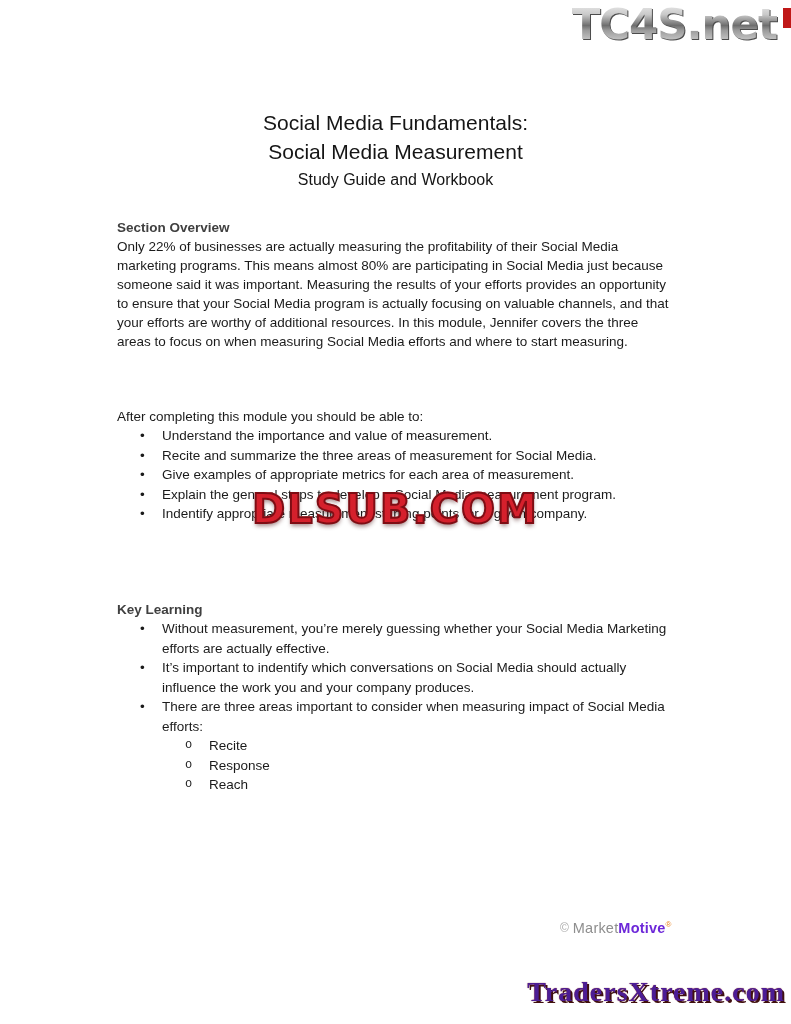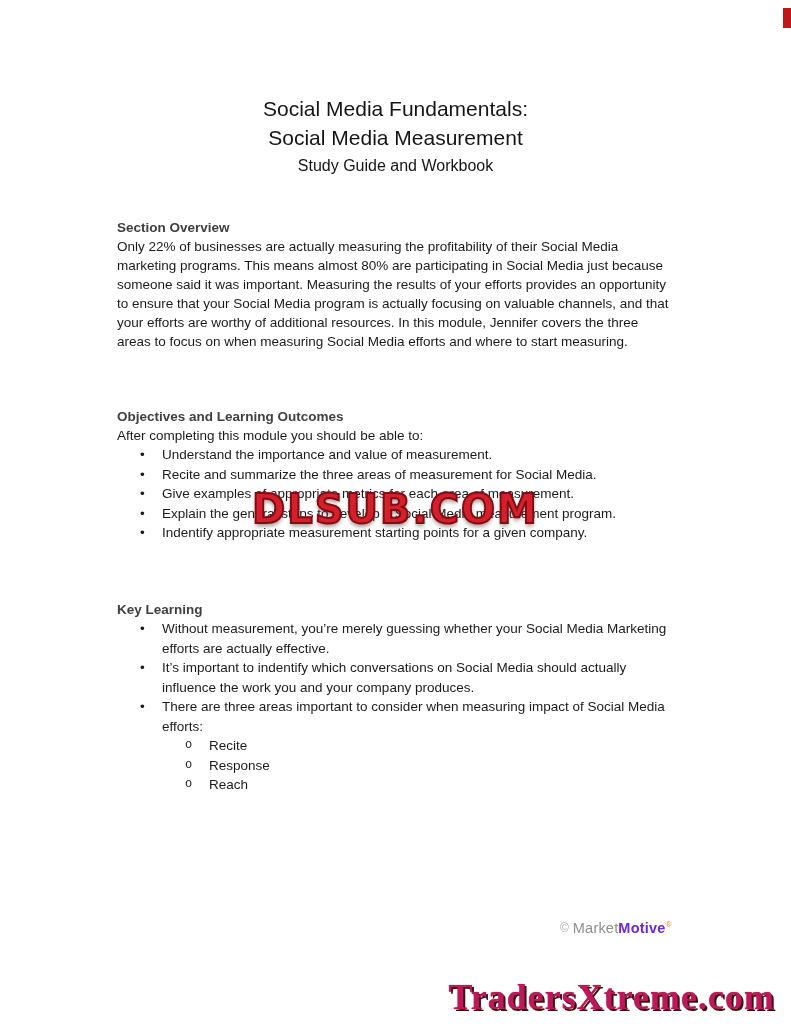--- a/index.html
+++ b/index.html
@@ -21,21 +21,21 @@
     background: linear-gradient(180deg,#f5f5f5 0%,#c9c9c9 30%,#6e6e6e 52%,#9b9b9b 62%,#e9e9e9 100%);
     -webkit-background-clip: text; background-clip: text; color: transparent;
     filter: drop-shadow(1px 1px 0px #4c4c4c);
   }
   .corner-red {
     position: absolute; top: 8px; right: 0;
     width: 8px; height: 20px; background: #c01818;
   }
 
   
-  .title-block { position: absolute; top: 94px; left: 0; width: 100%; text-align: center; }
+  .title-block { position: absolute; top: 108px; left: 0; width: 100%; text-align: center; }
   .title-line { font-size: 21px; line-height: 29px; color: #151515; }
   .subtitle-line { font-size: 16px; line-height: 22px; margin-top: 3px; color: #151515; }
 
   
   .doc-block { position: absolute; left: 117px; width: 557px; font-size: 13.5px; line-height: 19px; }
   .doc-heading { font-weight: bold; color: #404040; }
   .doc-paragraph { color: #1b1b1b; }
 
   .bullet-row { display: flex; align-items: flex-start; }
   .bullet-row .marker {
@@ -67,49 +67,49 @@
 
   
   .marketmotive { position: absolute; top: 920px; left: 560px; font-size: 14.5px; white-space: nowrap; }
   .mm-copy { color: #a9a9a9; font-size: 12px; vertical-align: 1px; margin-right: 4px; }
   .mm-market { color: #8e8e8e; letter-spacing: 0.2px; }
   .mm-motive { color: #6d28d9; font-weight: bold; letter-spacing: 0.2px; }
   .mm-reg { color: #e8821e; font-size: 8px; vertical-align: 6px; }
 
   
   .traders-watermark {
-    position: absolute; top: 976px; right: 16px;
+    position: absolute; top: 976px; right: 6px;
     font-family: "Liberation Serif", serif;
-    font-weight: bold; font-size: 36px; letter-spacing: 1px;
-    color: #be185d;
+    font-weight: bold; font-size: 28px; letter-spacing: 1px;
+    color: #4c1d95;
     text-shadow: 2px 2px 0 #40100f, 0 0 1px #7a1114;
     white-space: nowrap;
     z-index: 5;
   }
 </style>
 </head>
 <body>
 
 <div class="page">
 
+  <div class="tc4s-logo">TC4S.net</div>
   <div class="corner-red"></div>
 
   <div class="title-block">
     <div class="title-line">Social Media Fundamentals:</div>
     <div class="title-line">Social Media Measurement</div>
     <div class="subtitle-line">Study Guide and Workbook</div>
   </div>
 
   <div class="doc-block" style="top: 218px;">
     <div class="doc-heading">Section Overview</div>
     <div class="doc-paragraph">Only 22% of businesses are actually measuring the profitability of their Social Media marketing programs. This means almost 80% are participating in Social Media just because someone said it was important. Measuring the results of your efforts provides an opportunity to ensure that your Social Media program is actually focusing on valuable channels, and that your efforts are worthy of additional resources. In this module, Jennifer covers the three areas to focus on when measuring Social Media efforts and where to start measuring.</div>
   </div>
 
   <div class="doc-block" style="top: 407px;">
-    <div class="doc-heading">Objectives and Learning Outcomes</div>
     <div class="doc-paragraph">After completing this module you should be able to:</div>
 
     <div class="bullet-row">
       <span class="marker">•</span>
       <span class="btext">Understand the importance and value of measurement.</span>
     </div>
     <div class="bullet-row">
       <span class="marker">•</span>
       <span class="btext">Recite and summarize the three areas of measurement for Social Media.</span>
     </div>

